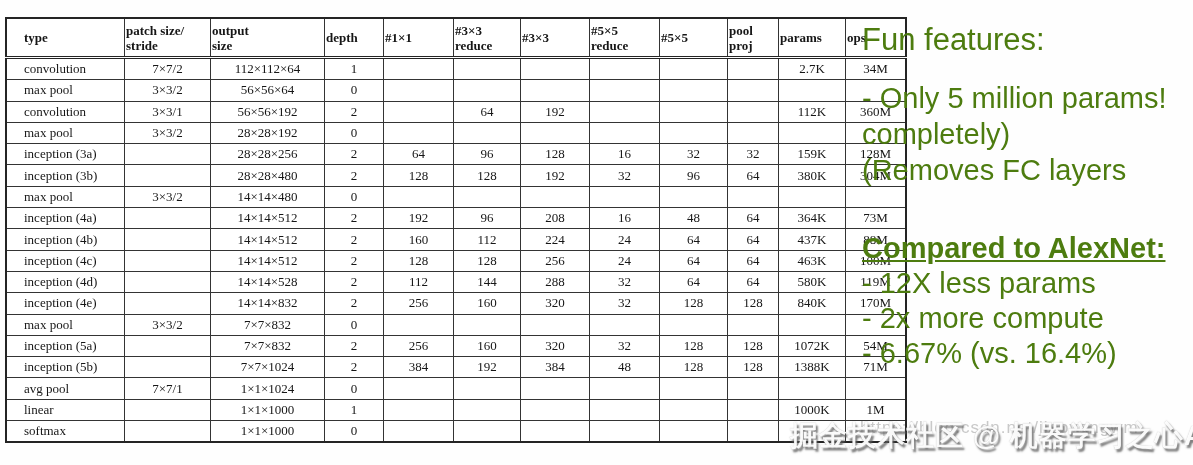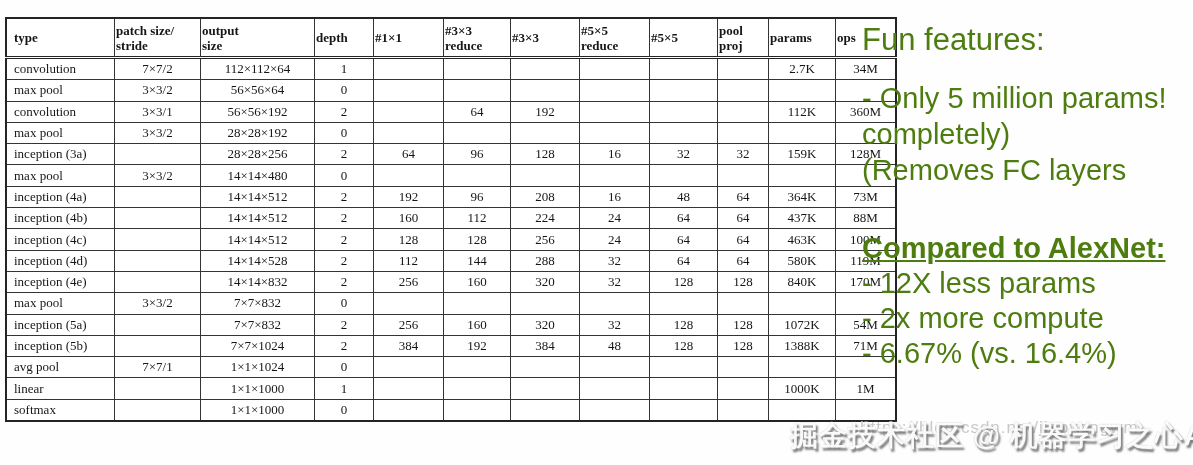--- a/index.html
+++ b/index.html
@@ -35,21 +35,21 @@
     vertical-align:middle;
     line-height:15px;
     padding:0 1px;
   }
   #arch-table td {
     height:20.3px;
     font-size:13px;
     text-align:center;
     padding:0 2px;
   }
-  #arch-table td.type-cell, #arch-table th.type-col { text-align:left; padding-left:7px; }
+  #arch-table td.type-cell, #arch-table th.type-col { text-align:left; padding-left:17px; }
 
   
   .right-panel {
     position:absolute; left:862px; top:22px; width:331px;
     color:#2f5d29;
   }
   .features-title { font-size:31px; line-height:36px; }
   .features-block { margin-top:22px; font-size:29px; line-height:36px; }
   .compare-title  { margin-top:42px; font-size:29px; line-height:36px; font-weight:bold;text-decoration:underline; }
   .compare-block  { font-size:29px; line-height:35px; }
@@ -185,20 +185,34 @@
         <td>28×28×256</td>
         <td>2</td>
         <td>64</td>
         <td>96</td>
         <td>128</td>
         <td>16</td>
         <td>32</td>
         <td>32</td>
         <td>159K</td>
         <td>128M</td>
+      </tr>
+      <tr>
+        <td class="type-cell">inception (3b)</td>
+        <td></td>
+        <td>28×28×480</td>
+        <td>2</td>
+        <td>128</td>
+        <td>128</td>
+        <td>192</td>
+        <td>32</td>
+        <td>96</td>
+        <td>64</td>
+        <td>380K</td>
+        <td>304M</td>
       </tr>
       <tr>
         <td class="type-cell">max pool</td>
         <td>3×3/2</td>
         <td>14×14×480</td>
         <td>0</td>
         <td></td>
         <td></td>
         <td></td>
         <td></td>

